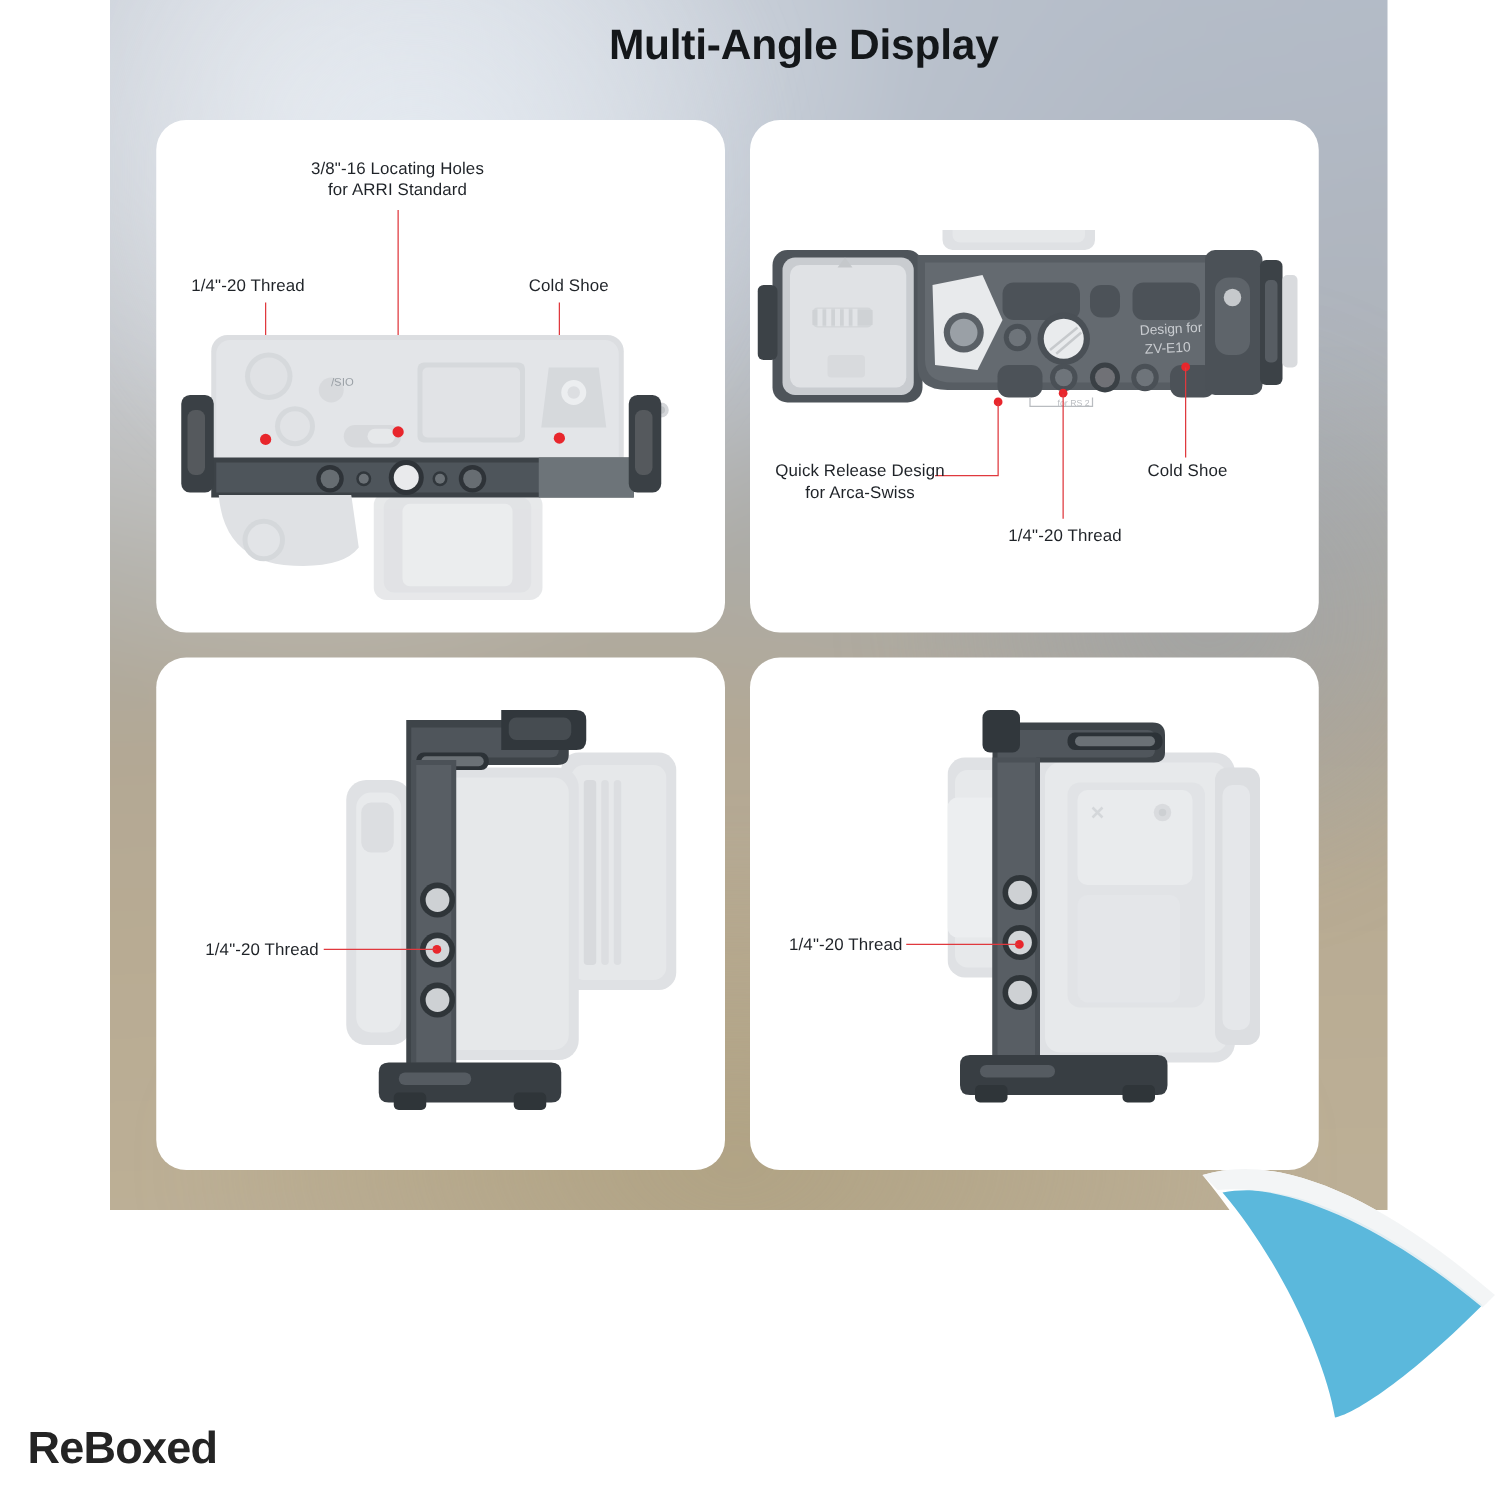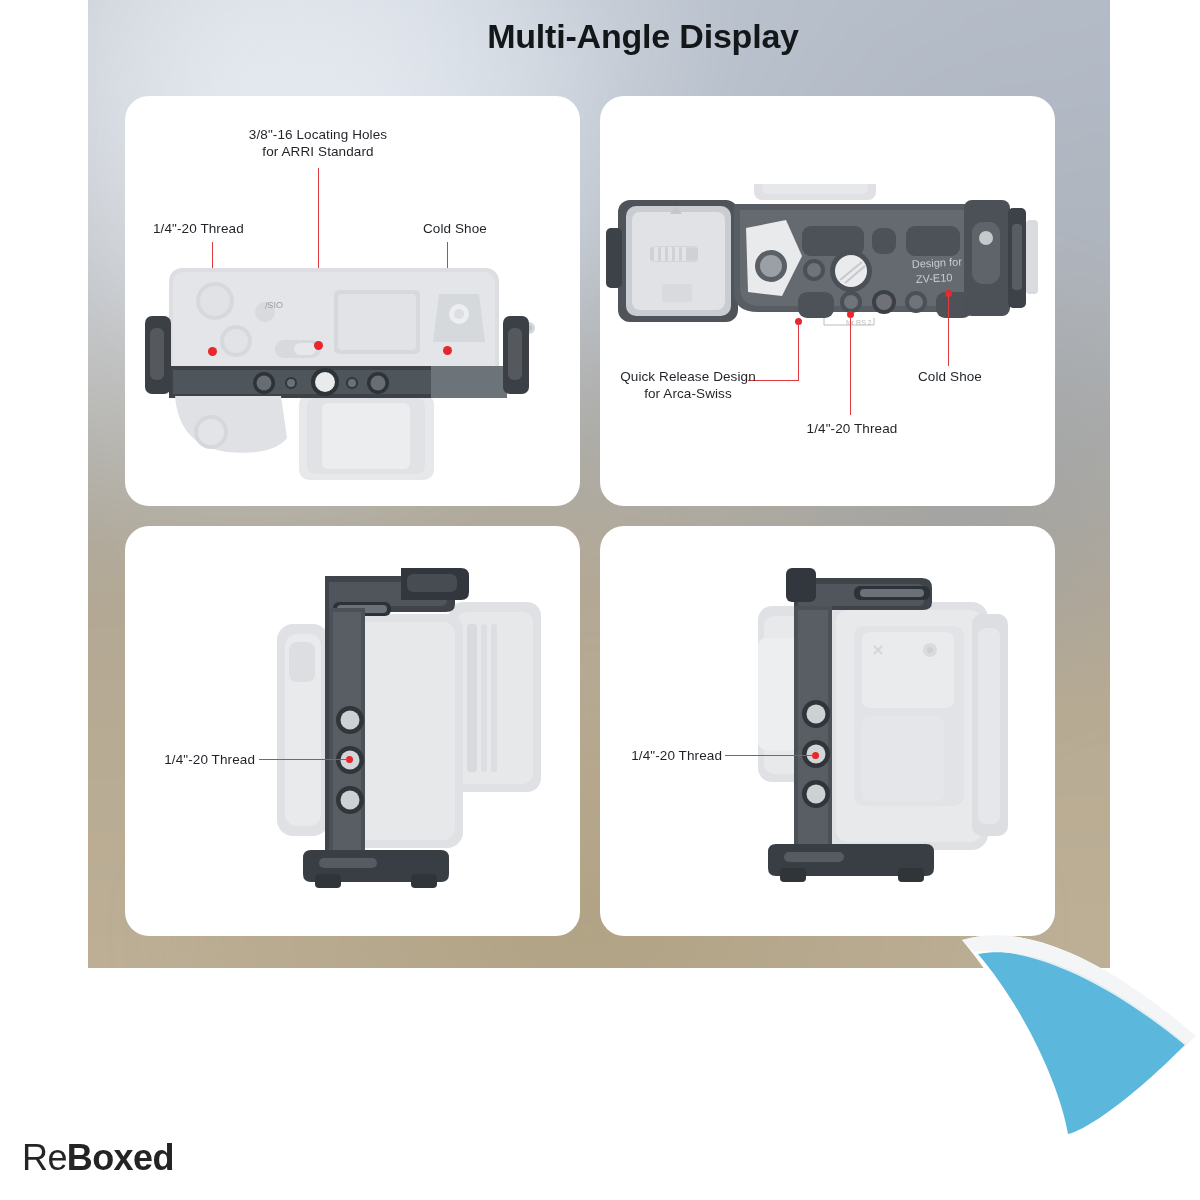--- a/index.html
+++ b/index.html
@@ -116,21 +116,21 @@
 
   
   #logo {
     position:absolute;
     left:22px; bottom:22px;
     font-size:36px;
     color:#242424;
     letter-spacing:-0.6px;
     line-height:40px;
   }
-  #logo .logo-re { font-weight:normal;text-align:center; }
+  #logo .logo-re { font-weight:bold;text-align:center; }
   #logo .logo-boxed { font-weight:bold;text-align:center; }
 
   
   #swoosh {
     position:absolute;
     right:0; bottom:60px;
     width:240px; height:230px;
   }
 </style>
 </head>

